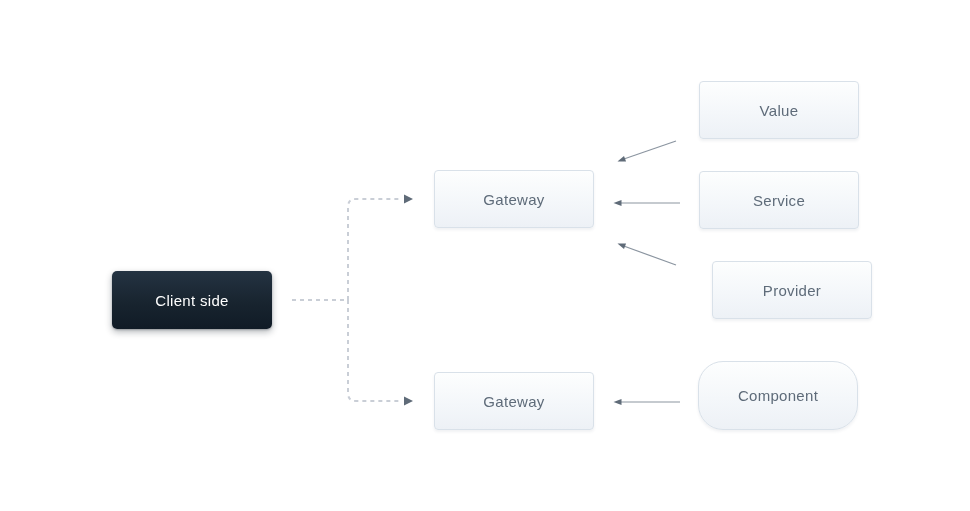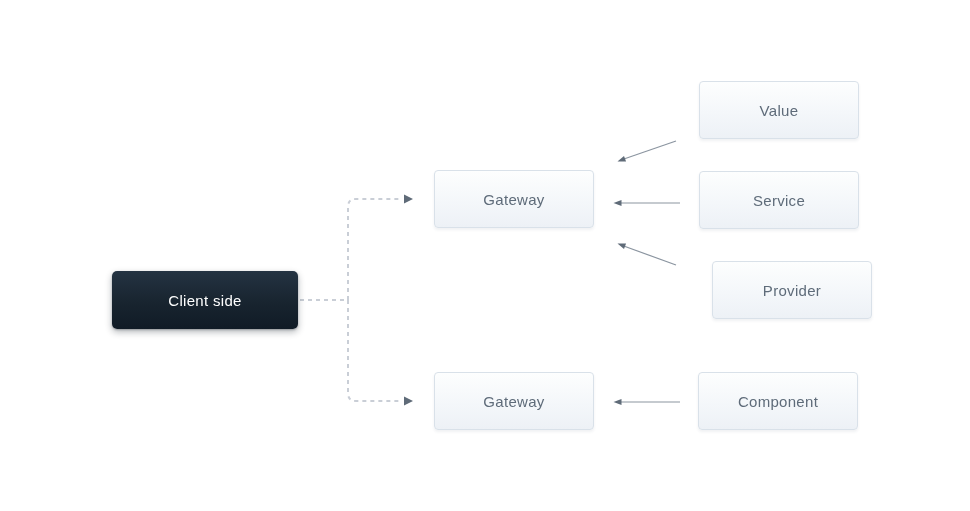--- a/index.html
+++ b/index.html
@@ -39,27 +39,27 @@
     color: #5e6b79;
     box-shadow: 0 2px 3px rgba(40, 60, 80, 0.07);
   }
   .node.dark {
     background: linear-gradient(180deg, #243342 0%, #18242f 55%, #101b26 100%);
     color: #ffffff;
     border-radius: 5px;
     box-shadow: 0 3px 7px rgba(10, 20, 30, 0.30), 0 1px 2px rgba(10, 20, 30, 0.25);
   }
   
-  #n-client   { left: 112px; top: 271px; width: 186px; height: 58px; }
+  #n-client   { left: 112px; top: 271px; width: 160px; height: 58px; }
   #n-gw-top   { left: 434px; top: 170px; width: 160px; height: 58px; }
   #n-gw-bot   { left: 434px; top: 372px; width: 160px; height: 58px; }
   #n-value    { left: 699px; top: 81px;  width: 160px; height: 58px; }
   #n-service  { left: 699px; top: 171px; width: 160px; height: 58px; }
   #n-provider { left: 699px; top: 261px; width: 160px; height: 58px; margin-left: 13px; }
-  #n-component{ left: 698px; top: 372px; width: 160px; height: 58px; }
+  #n-component{ left: 698px; top: 361px; width: 160px; height: 69px; border-radius: 25px; }
 
   .dashed-line {
     fill: none;
     stroke: #c9ced6;
     stroke-width: 2;
     stroke-dasharray: 4 4;
   }
   .solid-line {
     fill: none;
     stroke: #8b95a0;

